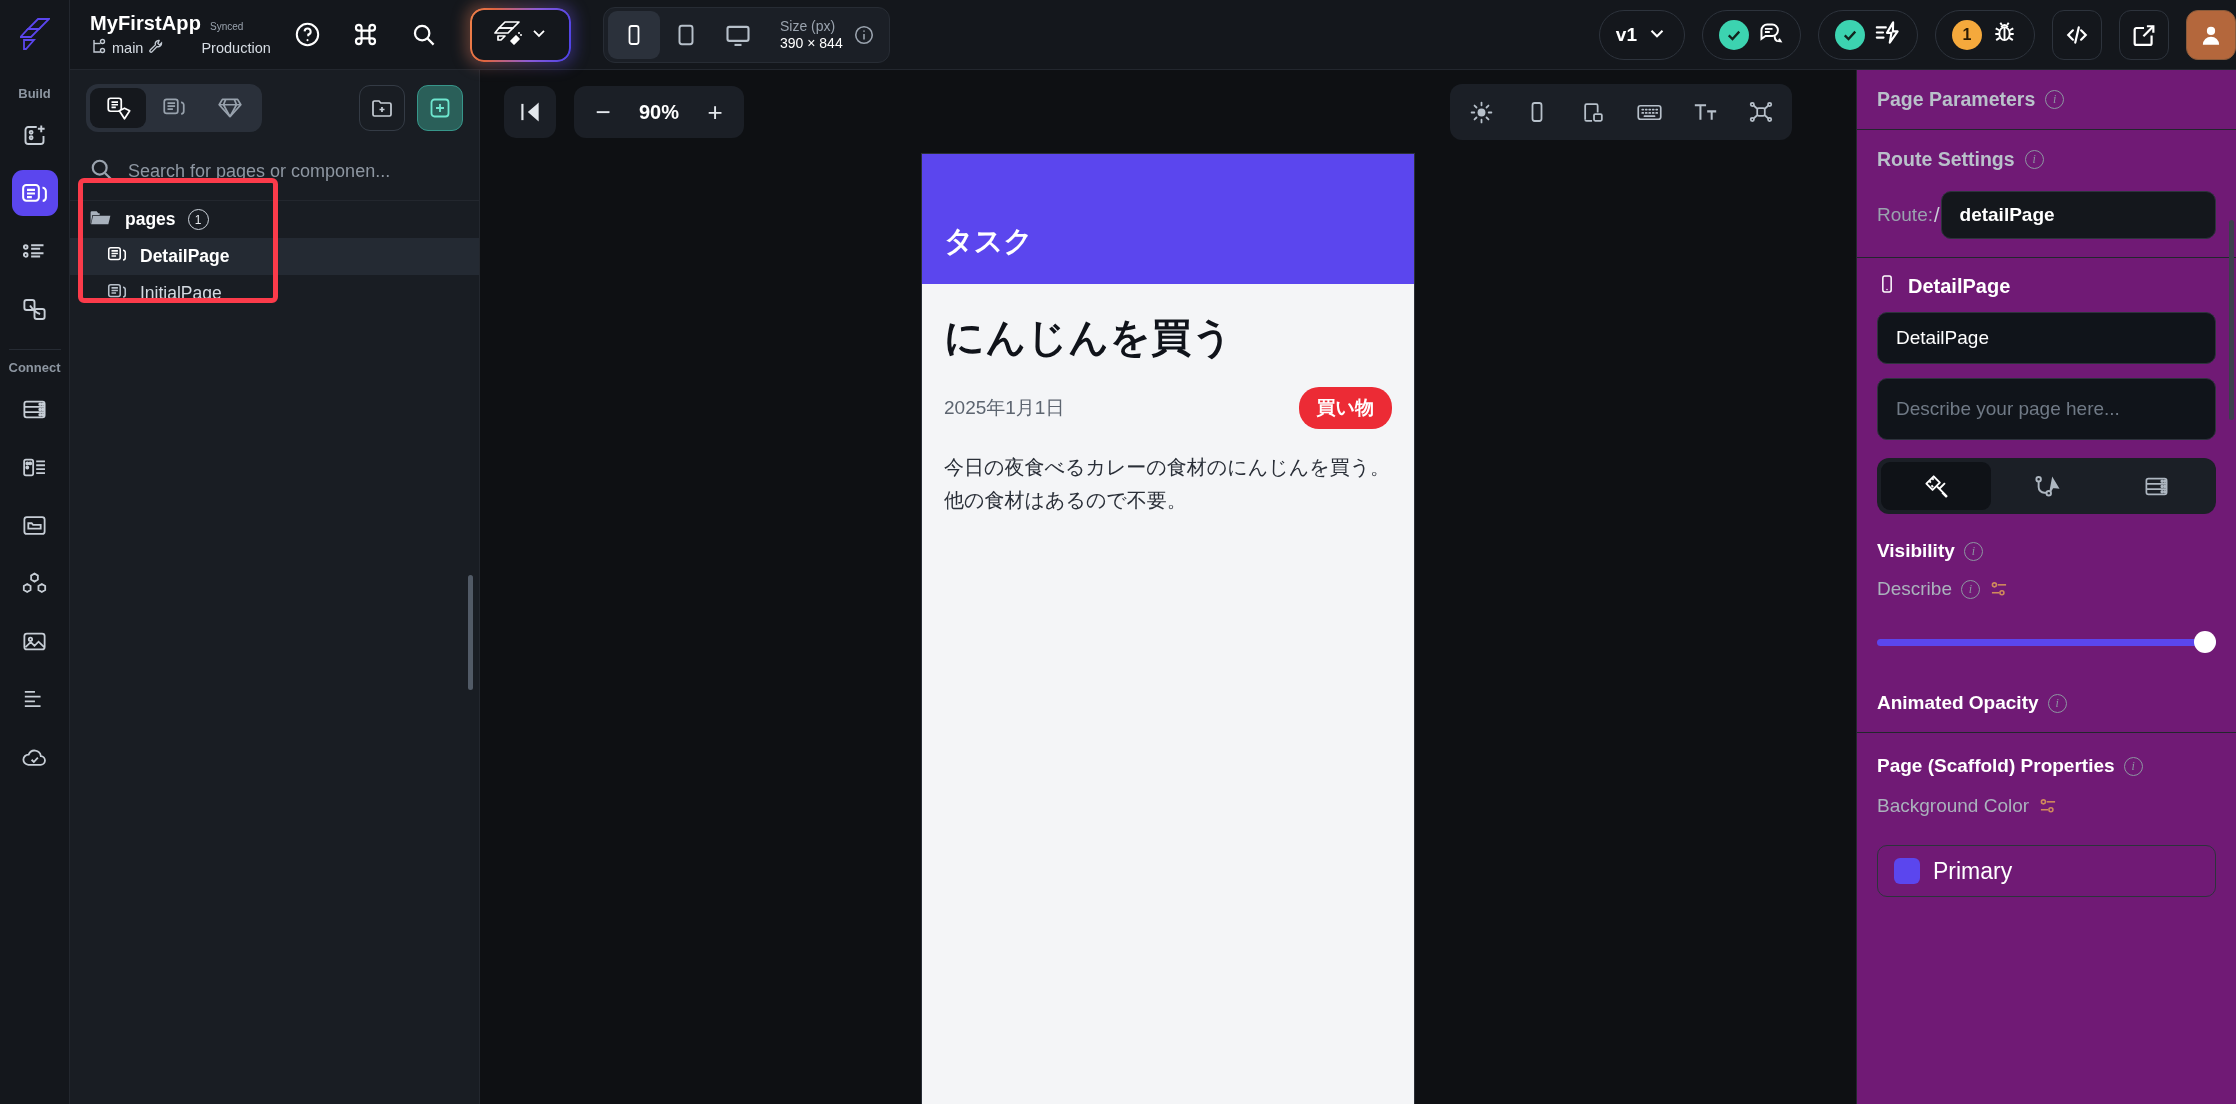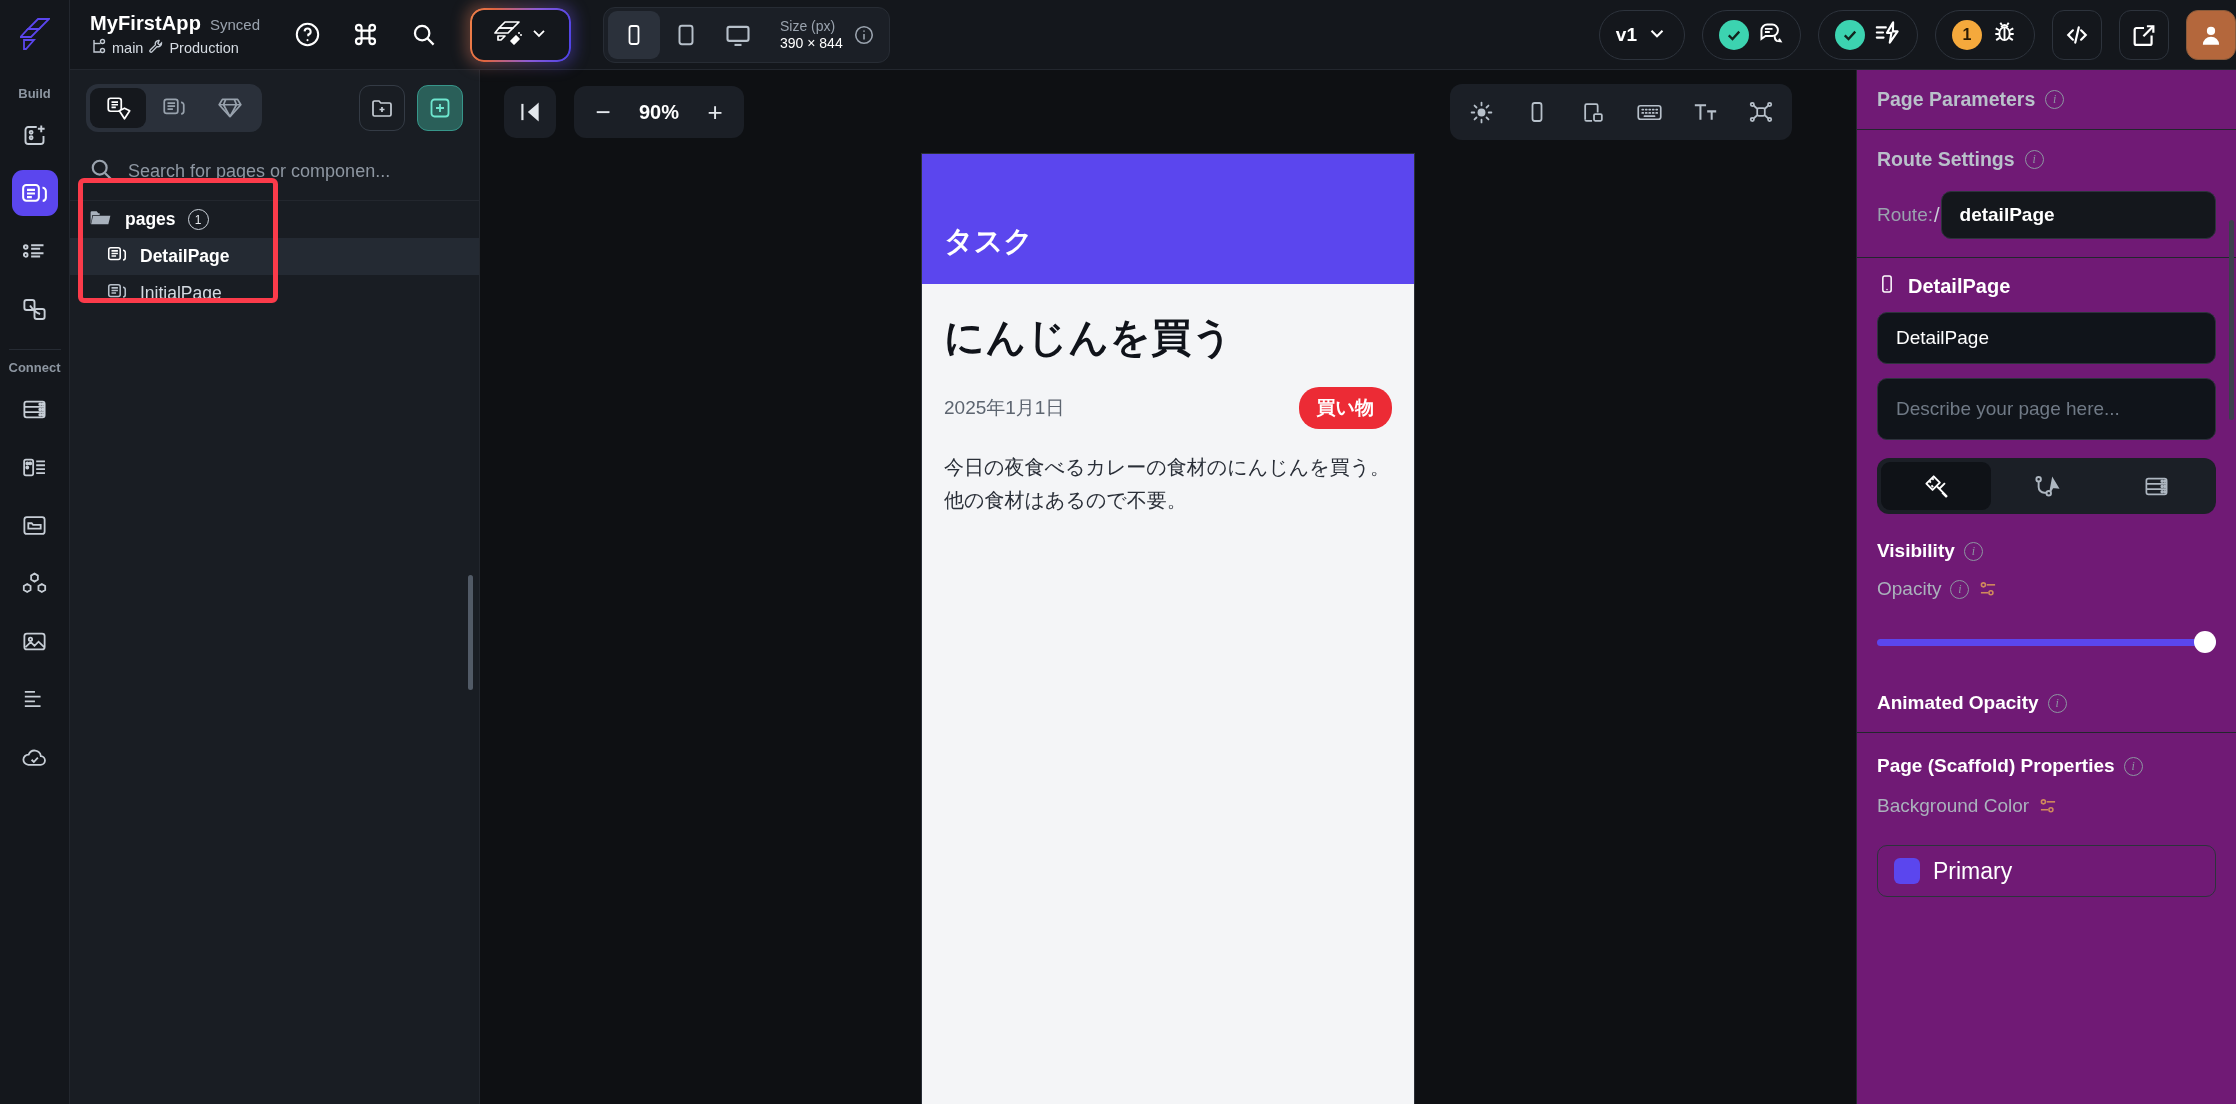--- a/index.html
+++ b/index.html
@@ -18,24 +18,24 @@
     background: #14171c; border-bottom: 1px solid #23272e;
     position: relative; z-index: 40;
   }
   .logo-cell {
     width: 70px; height: 70px; display: flex; align-items: center; justify-content: center;
     border-right: 1px solid #23272e; background: #14171c;
   }
   .appinfo { padding-left: 20px; display: flex; flex-direction: column; justify-content: center; gap: 3px; width: 210px; }
   .appinfo-row1 { display: flex; align-items: baseline; gap: 9px; }
   .app-name { font-size: 20px; font-weight: bold; color: #ffffff; letter-spacing: .1px; }
-  .app-sync { font-size: 15px; color: #9aa3ae; }
+  .app-sync { font-size: 10px; color: #9aa3ae; }
   .appinfo-row2 { display: flex; align-items: center; gap: 5px; color: #c3cad3; font-size: 14.5px; }
   .branch-name { color: #d6dce3; }
-  .env-name { color: #d6dce3; }
+  .env-name { color: #d6dce3; margin-left: 32px; }
 
   .ticon { width: 30px; height: 30px; display: flex; align-items: center; justify-content: center; color: #ffffff; cursor: pointer; }
   .topicons { display: flex; align-items: center; gap: 28px; margin-left: 12px; }
 
   .ai-btn {
     margin-left: 34px; height: 50px; width: 97px; border-radius: 12px;
     background: #14171c; display: flex; align-items: center; justify-content: center; gap: 5px;
     position: relative; cursor: pointer;
   }
   .ai-btn::before {
@@ -687,21 +687,21 @@
           </svg>
         </div>
       </div>
 
       <div class="rsec tight" style="border-bottom:none;padding-top:26px">
         <div class="lbl-row">
           <span class="lbl-strong">Visibility</span>
           <span class="info-i">i</span>
         </div>
         <div class="lbl-row" style="margin-top:16px">
-          <span class="lbl-norm">Opacity</span>
+          <span class="lbl-norm">Describe</span>
           <span class="info-i">i</span>
           <span class="toggle-ic">
             <svg width="20" height="20" viewBox="0 0 24 24" fill="none" stroke="#d08a5c" stroke-width="1.9">
               <circle cx="6.5" cy="7" r="2.4"></circle>
                 <path d="M10.5 7h10"></path>
               <circle cx="15.5" cy="16.5" r="2.4"></circle>
                 <path d="M3.5 16.5h8.5"></path>
             </svg>
           </span>
         </div>

